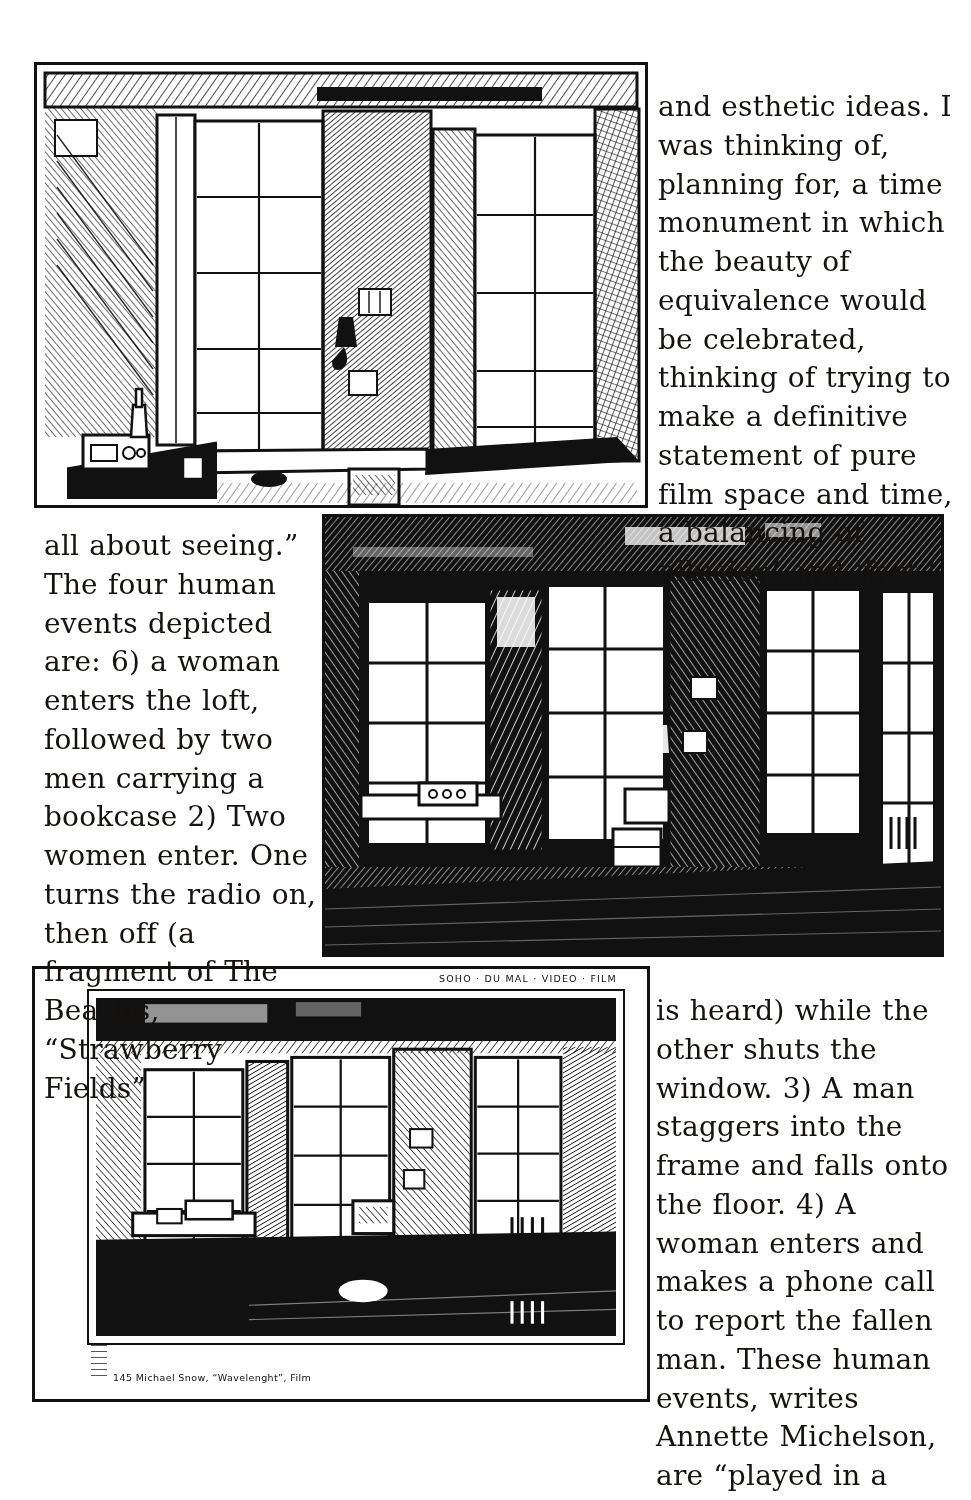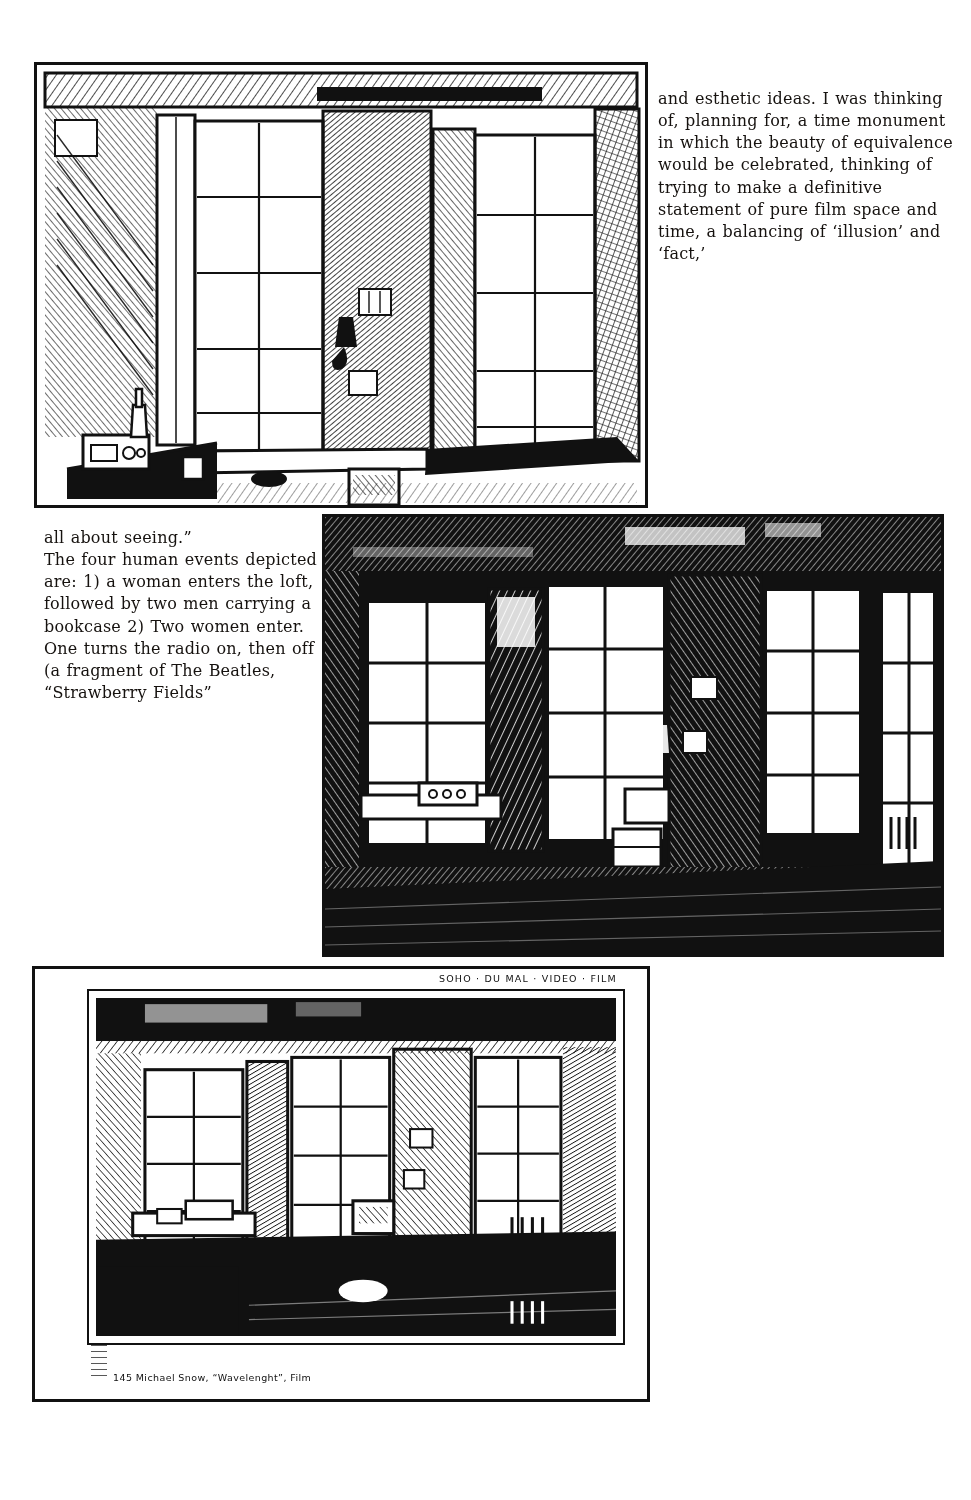--- a/index.html
+++ b/index.html
@@ -18,21 +18,21 @@
     position: absolute;
     inset: 0;
     width: 971px;
     height: 1500px;
   }
 
   
   .prose {
     position: absolute;
     font-family: "DejaVu Serif", serif;
-    font-size: 16px;
+    font-size: 28px;
     line-height: 1.385;
     color: #16120f;
     letter-spacing: 0.2px;
     white-space: pre-line;
     word-spacing: 1px;
   }
   #text-top-right { left: 658px; top: 88px; width: 300px; }
   #text-mid-left  { left: 44px;  top: 527px; width: 282px; }
   #text-bottom-right { left: 656px; top: 992px; width: 302px; }
 
@@ -405,15 +405,16 @@
         </div>
       </div>
 
       <div class="caption-header">SOHO · DU MAL · VIDEO · FILM</div>
       <div class="caption-credit">145   Michael Snow, “Wavelenght”, Film</div>
     </div>
   </div>
 
   <div class="prose" id="text-top-right">and esthetic ideas. I was thinking of, planning for, a time monument in which the beauty of equivalence would be celebrated, thinking of trying to make a definitive statement of pure film space and time, a balancing of ‘illusion’ and ‘fact,’</div>
   <div class="prose" id="text-mid-left">all about seeing.”
-The four human events depicted are: 1) a woman enters the loft, followed by two men carrying a bookcase 2) Two women enter. One turns the radio on, then off (a fragment of The Beatles, “Strawberry Fields”</div>
+The four human events depicted are: 6) a woman enters the loft, followed by two men carrying a bookcase 2) Two women enter. One turns the radio on, then off (a fragment of The Beatles, “Strawberry Fields”</div>
+  <div class="prose" id="text-bottom-right">is heard) while the other shuts the window. 3) A man staggers into the frame and falls onto the floor. 4) A woman enters and makes a phone call to report the fallen man. These human events, writes Annette Michelson, are “played in a</div>
 
 </div>
 
 </body></html>

